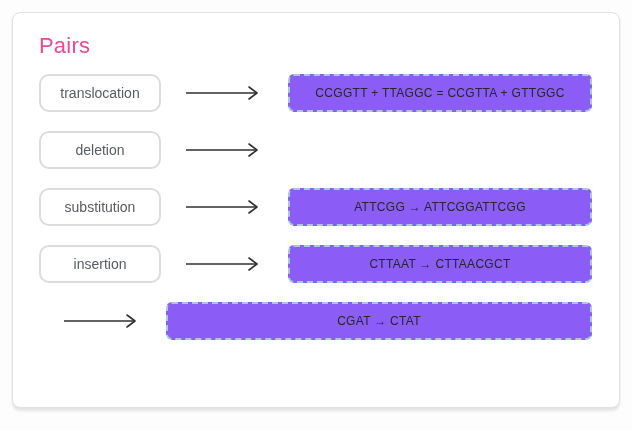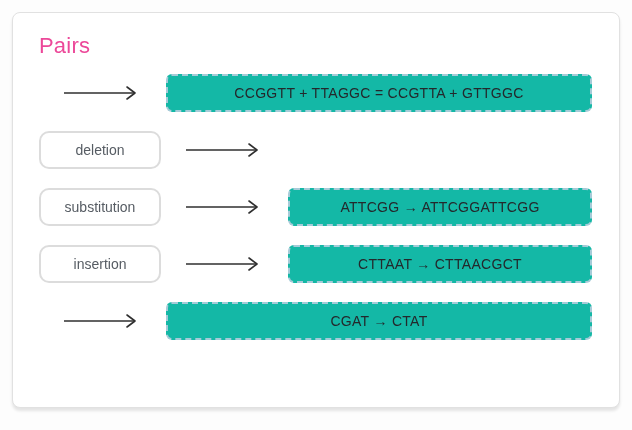--- a/index.html
+++ b/index.html
@@ -53,36 +53,39 @@
   .arrow-zone {
     flex: 0 0 127px;
     display: flex;
     align-items: center;
     justify-content: center;
   }
   .dropzone {
     flex: 1;
     border: 2px dashed #a6cbd8;
     border-radius: 6px;
-    background: #14b8a6;
+    background: #8b5cf6;
     display: flex;
     align-items: center;
     justify-content: center;
-    font-size: 14px;
+    font-size: 12px;
     color: #24282c;
     letter-spacing: 0.3px;
   }
 </style>
 </head>
 <body>
 
 <div class="card">
   <div class="title">Pairs</div>
   <div class="rows">
   <div class="row">
+    <div class="pill">
+      <span>translocation</span>
+    </div>
     <div class="arrow-zone">
       <svg width="80" height="16" viewBox="0 0 80 16" aria-hidden="true">
         <line x1="1" y1="8" x2="71" y2="8" stroke="#2f2f2f" stroke-width="1.4"></line>
         <polyline points="64,2 72,8 64,14" fill="none" stroke="#2f2f2f" stroke-width="1.6" stroke-linecap="round" stroke-linejoin="round"></polyline>
       </svg>
     </div>
     <div class="dropzone">
       <span>CCGGTT + TTAGGC = CCGTTA + GTTGGC</span>
     </div>
   </div>

